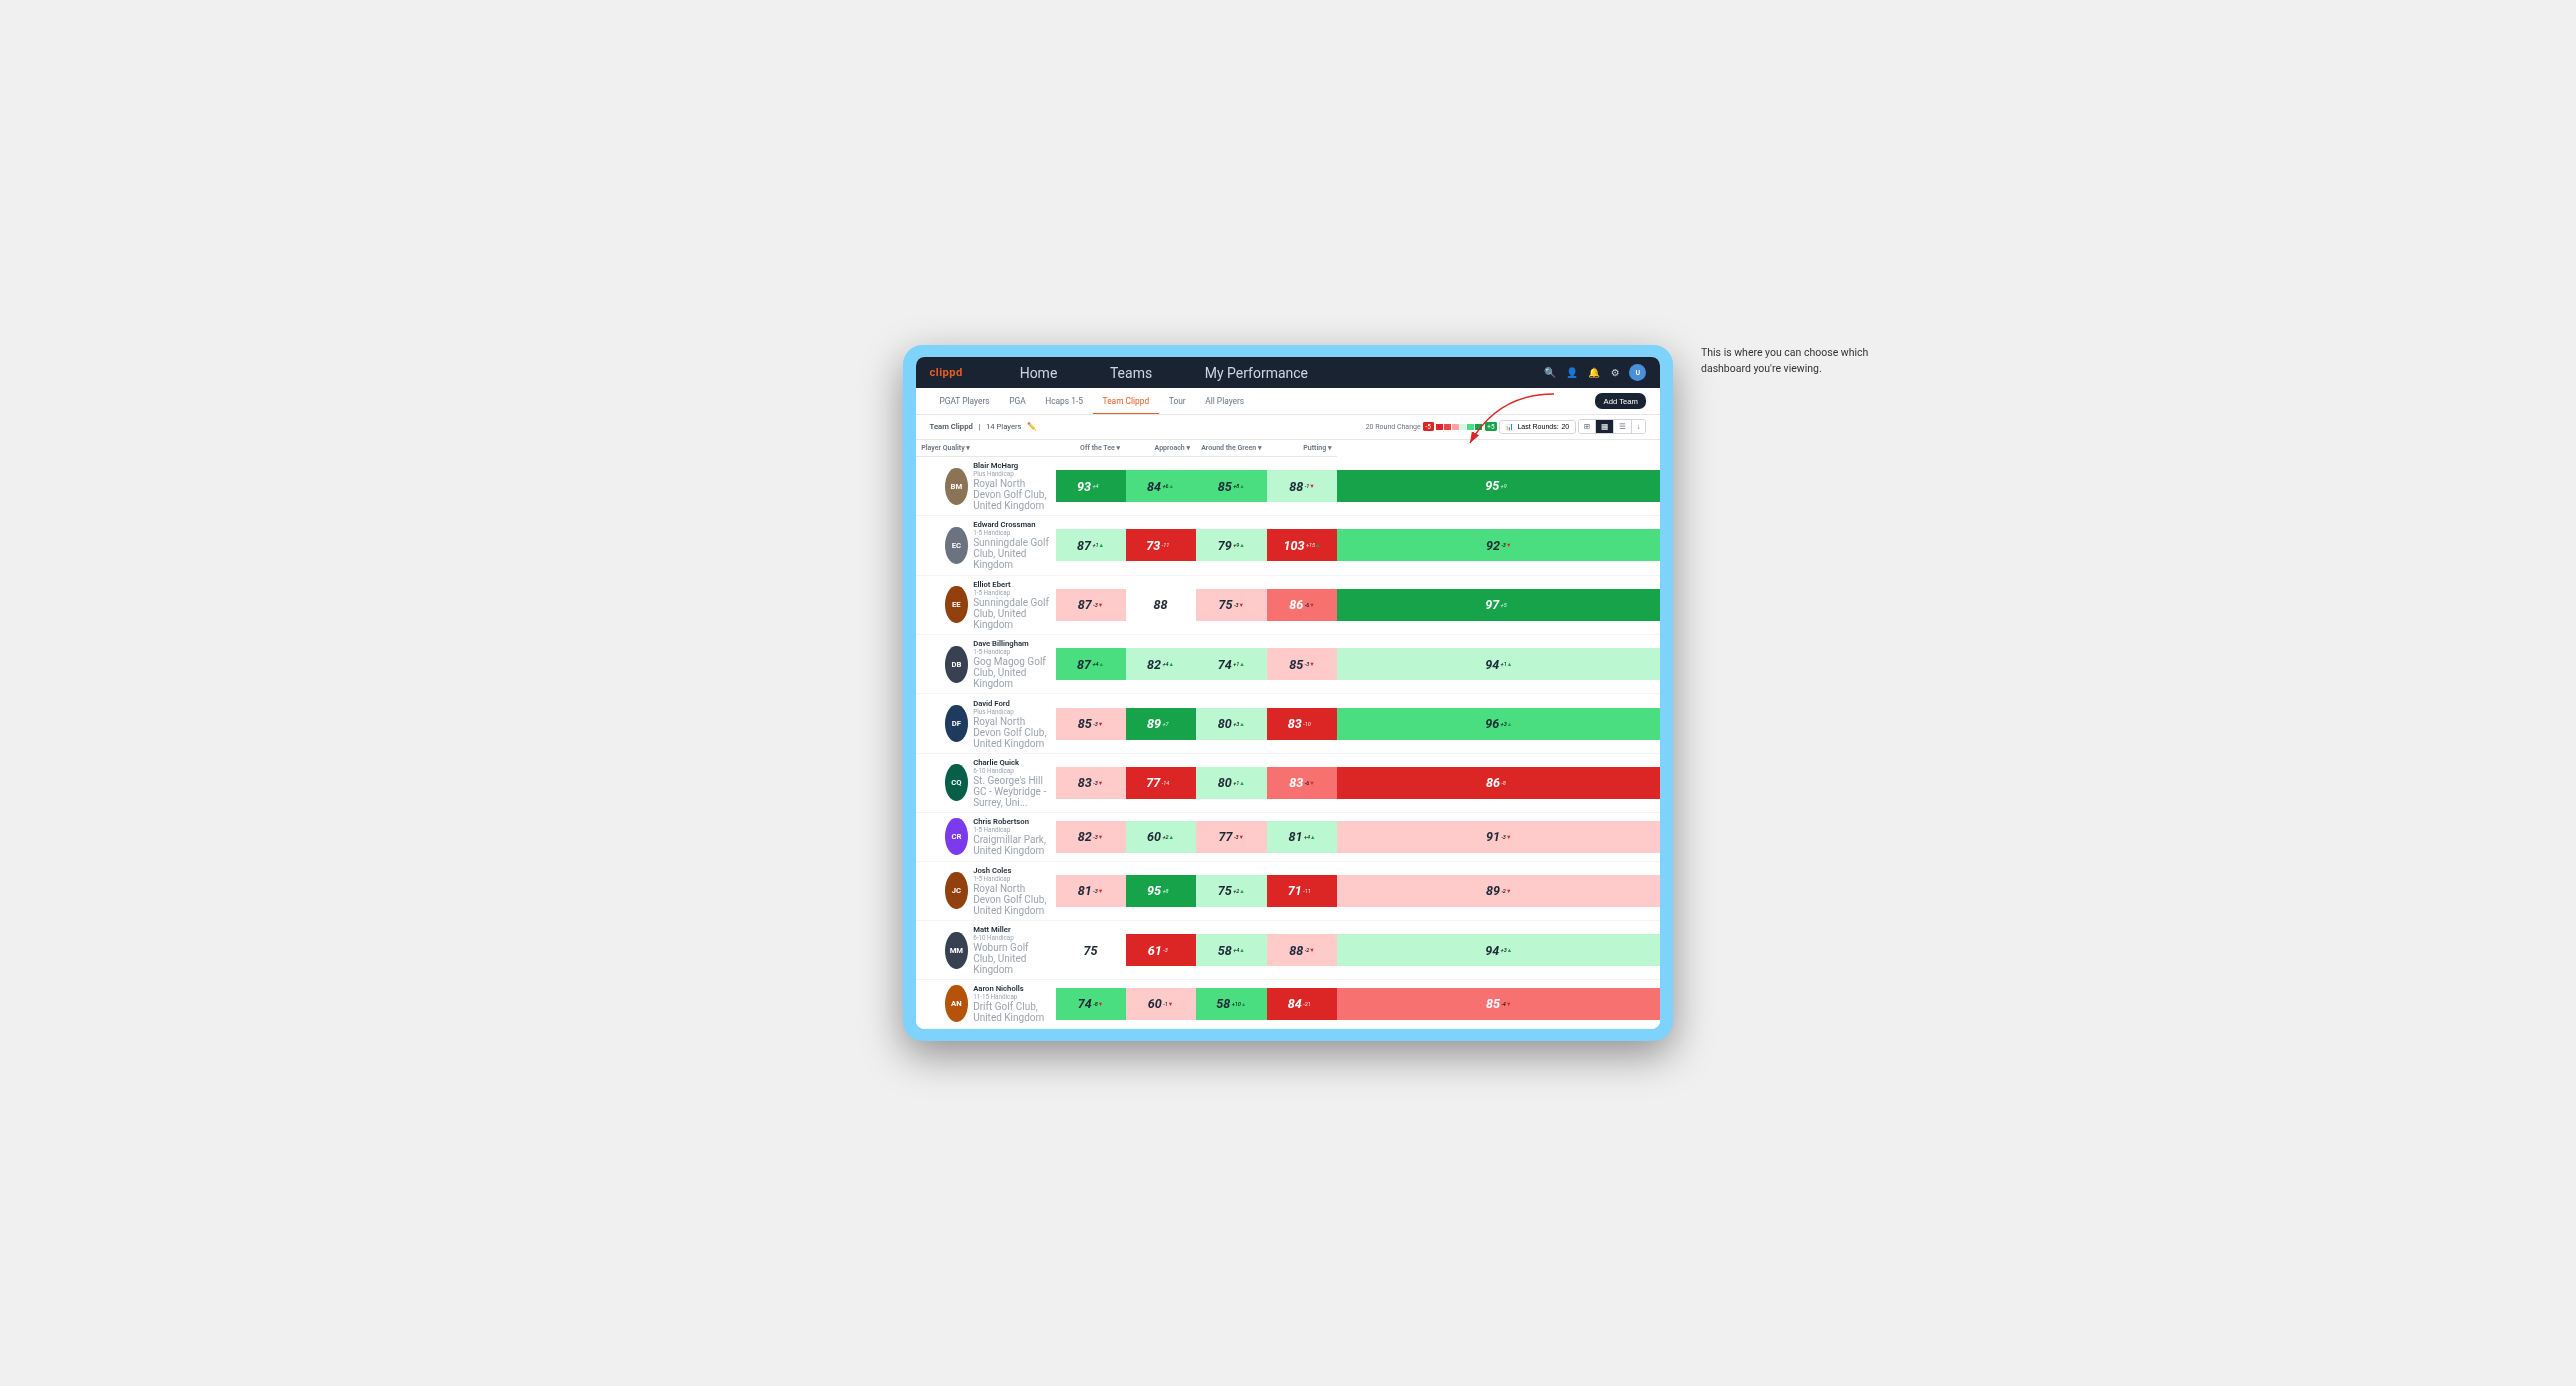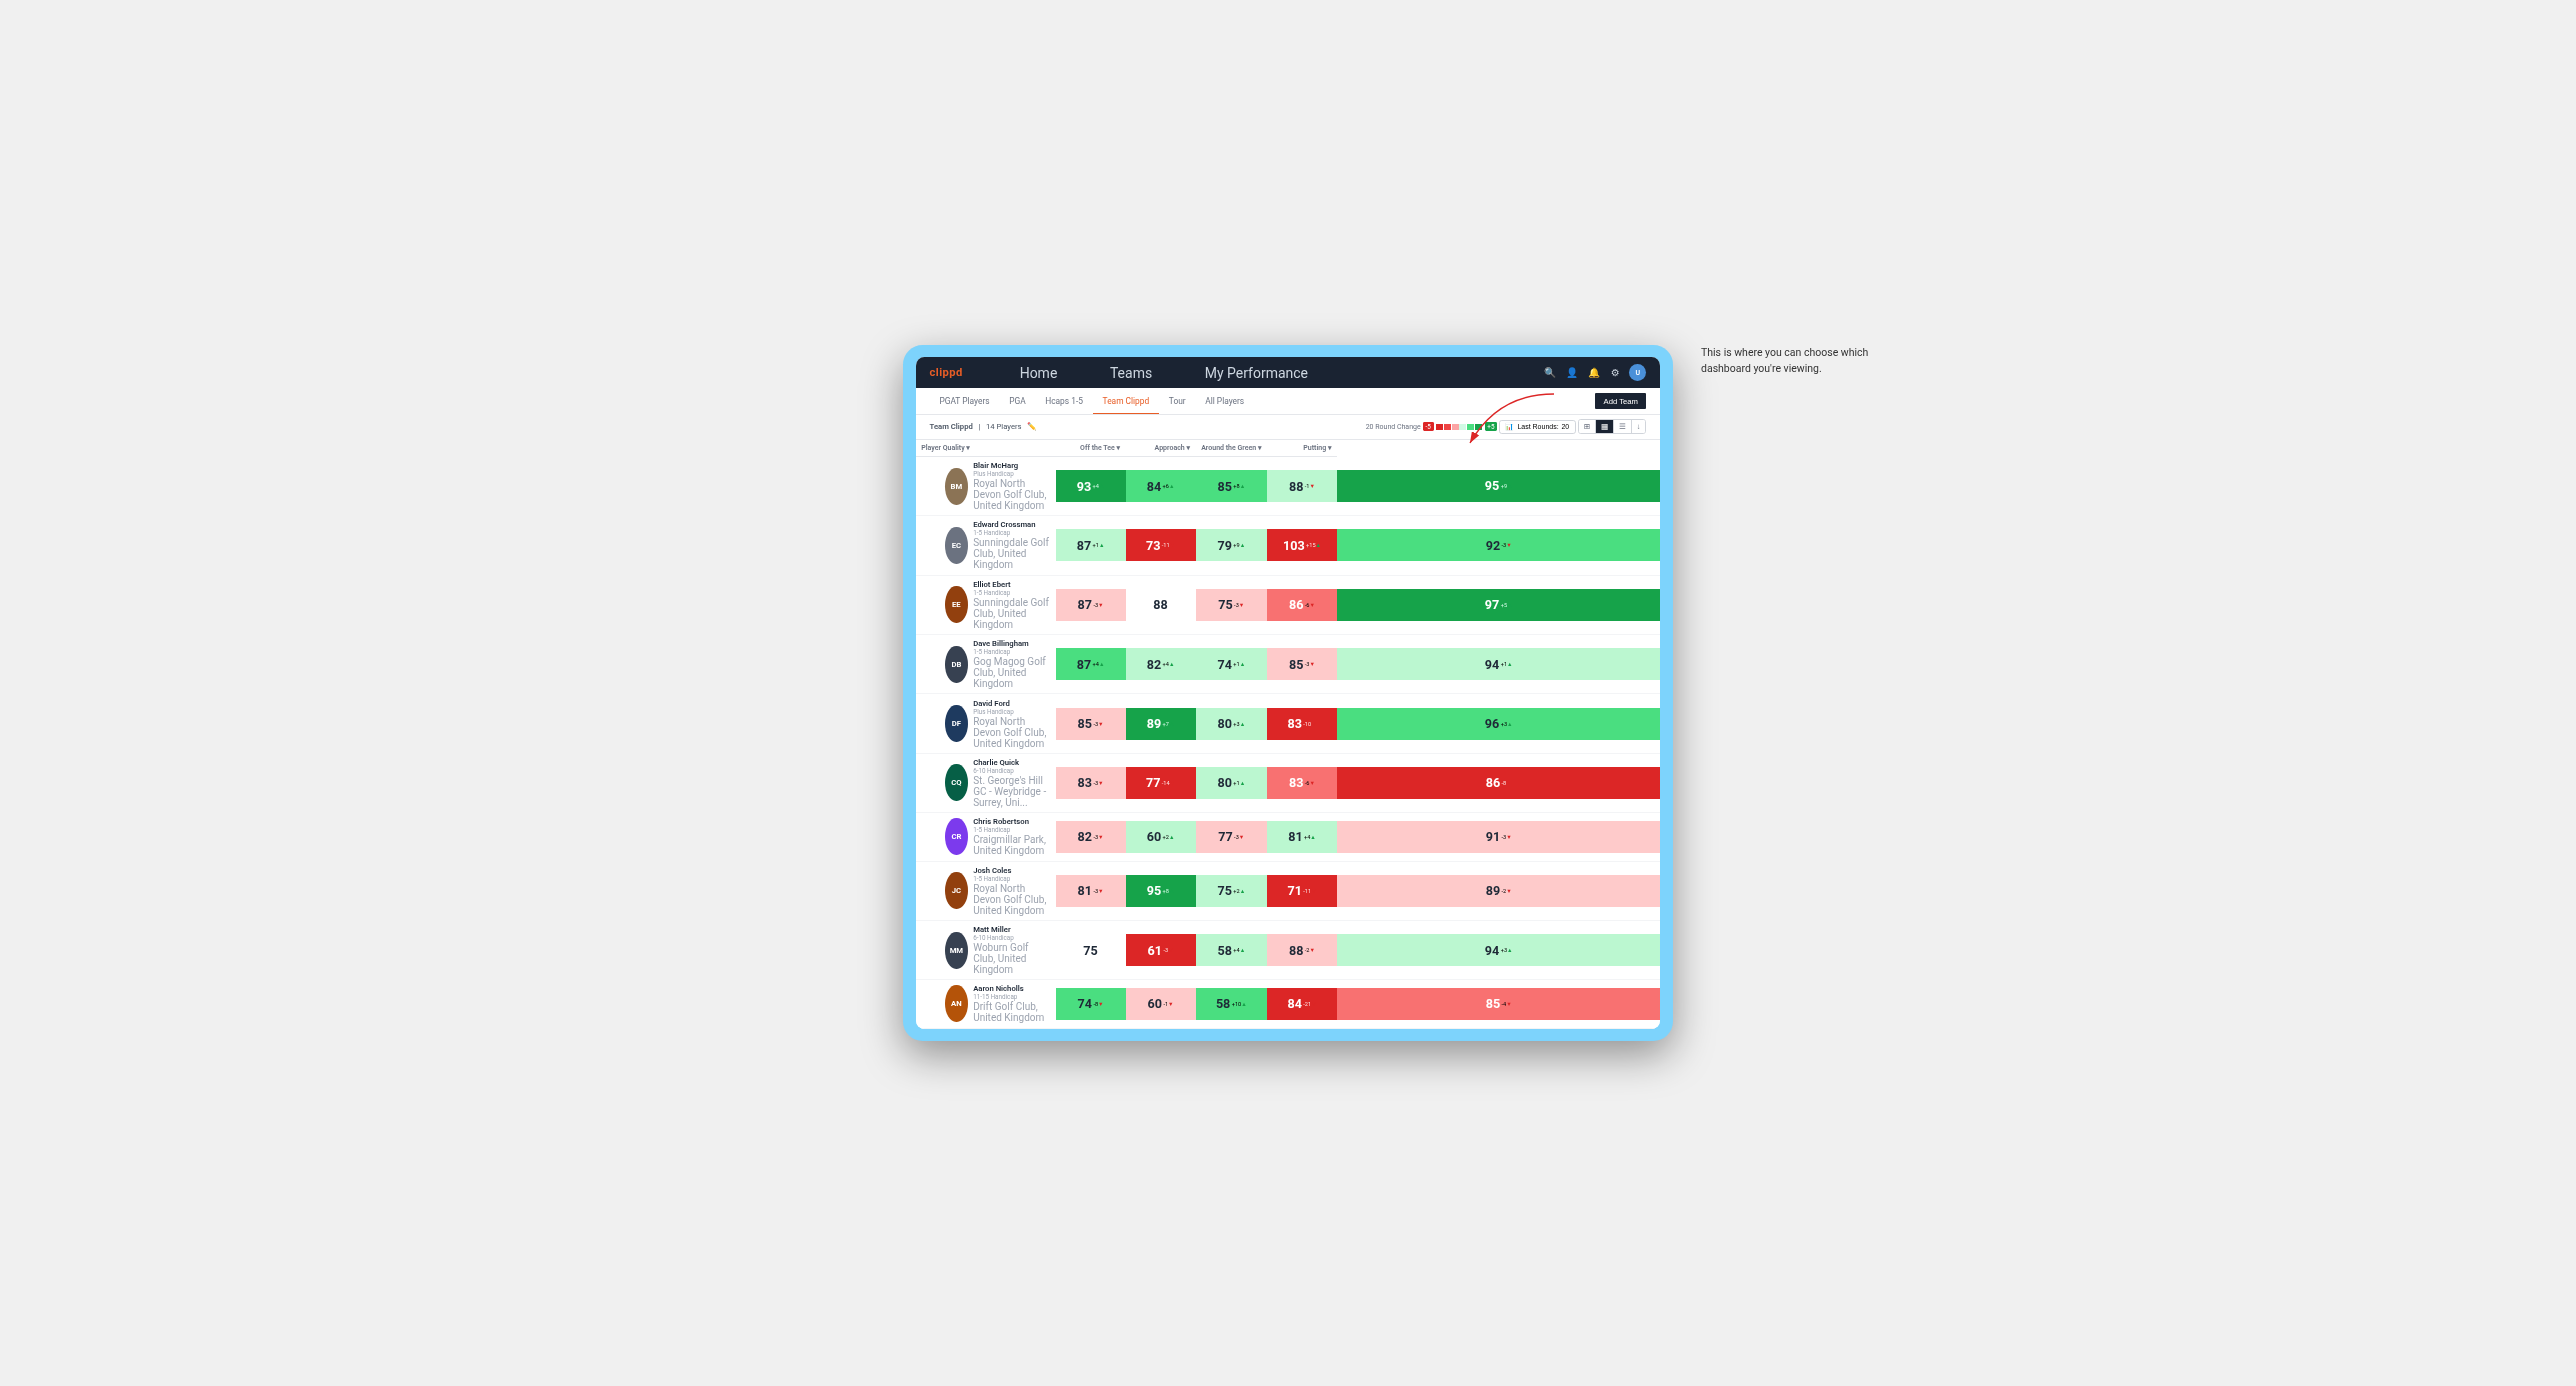--- a/index.html
+++ b/index.html
@@ -150,21 +150,21 @@
     }
 
     .sub-nav-right {
       margin-left: auto;
     }
 
     .add-team-btn {
       background: #1a2332;
       color: #fff;
       border: none;
-      border-radius: 1px;
+      border-radius: 7px;
       padding: 3.5px 8.4px;
       font-size: 7.7px;
       cursor: pointer;
       text-align: center;
     }
 
     
     .team-info-bar {
       display: flex;
       align-items: center;
@@ -345,20 +345,21 @@
       text-align: center;
       vertical-align: middle;
     }
 
     .stat-box {
       display: flex;
       align-items: center;
       justify-content: center;
       height: 32px;
       padding: 13px;
+      font-style: italic;
     }
 
     .stat-value {
       font-size: 12.6px;
       font-weight: 700;
       color: #1f2937;
     }
 
     .stat-change {
       font-size: 5.6px;

